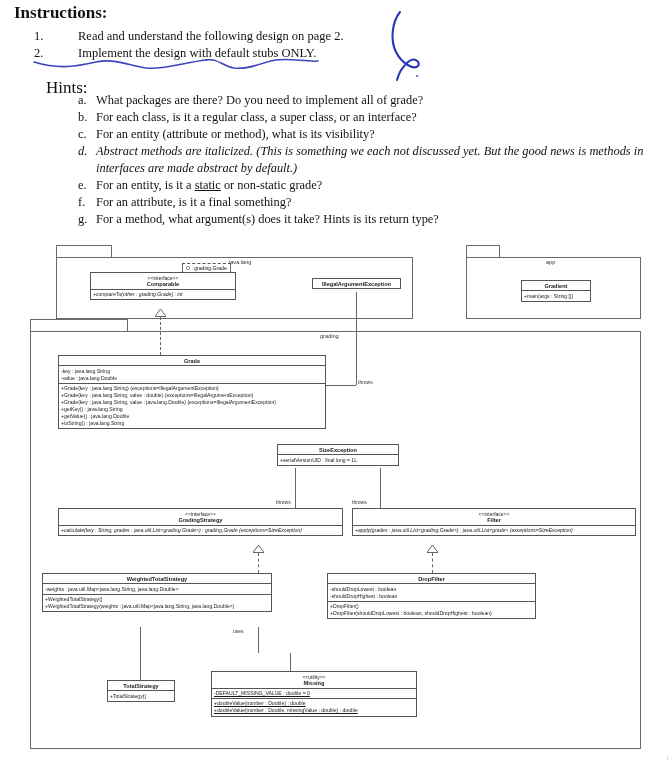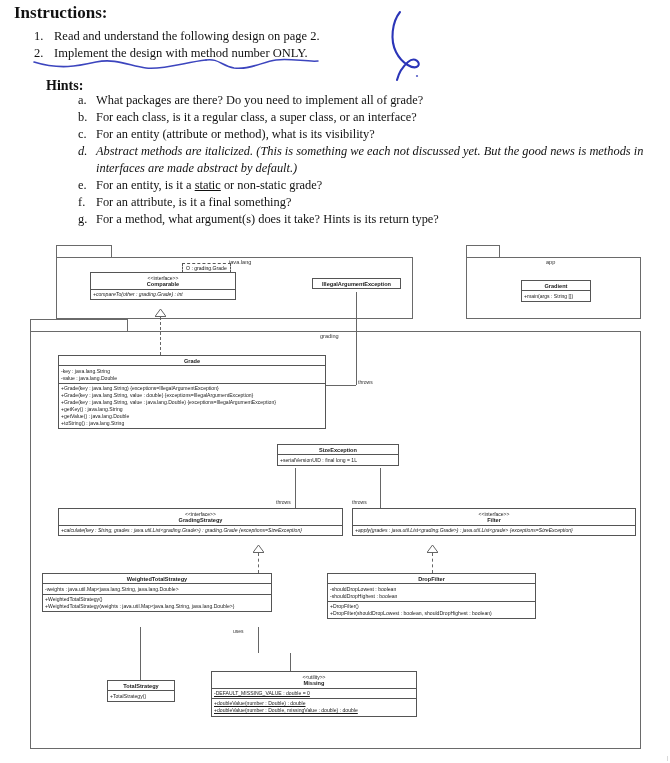--- a/index.html
+++ b/index.html
@@ -18,26 +18,26 @@
 
   .title {
     position:absolute; left:14px; top:3px;
     font-size:17px; font-weight:bold;
     font-family:Liberation Serif, serif;
   }
 
   .olist { position:absolute; left:34px; top:28px; width:400px; }
   .oitem { display:flex; font-size:12.5px; line-height:16px; margin-bottom:1px; }
   .onum { width:20px; flex:0 0 20px; }
-  .otext { flex:1; }
+  .otext { flex:1;margin-left:24px; }
   .u-wave { }
 
   .hints-label {
     position:absolute; left:46px; top:78px;
-    font-size:14px; font-weight:bold;
+    font-size:17px; font-weight:normal;
   }
 
   .alist { position:absolute; left:78px; top:92px; width:580px; }
   .aitem { display:flex; font-size:12.4px; line-height:16.5px; margin-bottom:0.5px; }
   .alet { width:18px; flex:0 0 18px; }
   .atext { flex:1; }
   .ital { font-style:italic; }
   .uline { text-decoration:underline; }
 
   
@@ -122,21 +122,21 @@
 
   <div class="title">Instructions:</div>
 
   <div class="olist">
     <div class="oitem">
       <span class="onum">1.</span>
       <span class="otext">Read and understand the following design on page 2.</span>
     </div>
     <div class="oitem">
       <span class="onum">2.</span>
-      <span class="otext u-wave">Implement the design with method number ONLY.</span>
+      <span class="otext u-wave">Implement the design with default stubs ONLY.</span>
     </div>
   </div>
 
   <div class="hints-label">
     <span>Hints</span><span>:</span>
   </div>
 
   <div class="alist">
     <div class="aitem">
       <span class="alet">a.</span>

